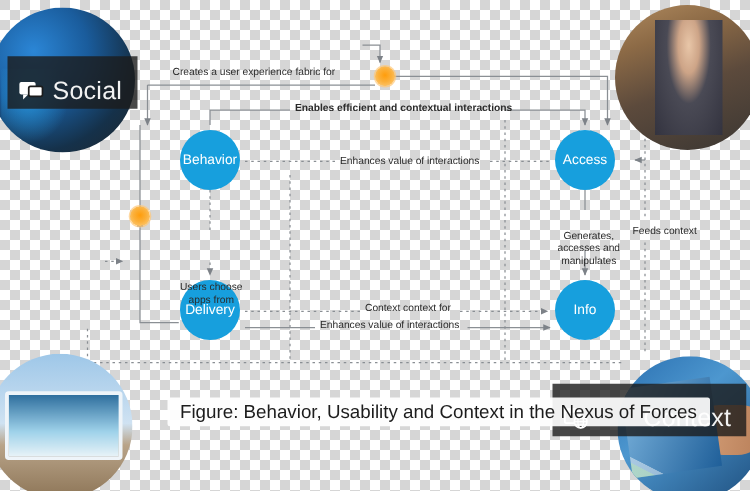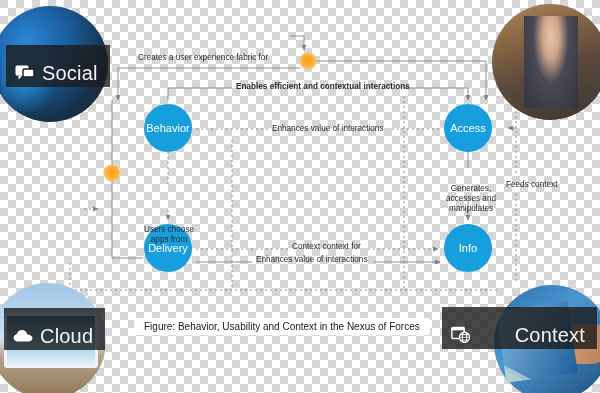--- a/index.html
+++ b/index.html
@@ -96,21 +96,21 @@
   .c-provides{left:292px;top:242px;}
   .c-enhances2{left:256px;top:255px;}
   .c-generates{left:442px;top:170px;}
   .c-feeds{left:506px;top:180px;}
 
   
   .figure-caption{
     position:absolute;left:134px;top:318px;
     background:rgba(255,255,255,.92);
     padding:3px 10px;border-radius:2px;
-    font-size:10px;color:#1c1c1c;white-space:nowrap;
+    font-size:15px;color:#1c1c1c;white-space:nowrap;
   }
 </style>
 </head>
 <body>
 
 <div class="canvas">
 
   <svg class="wires" viewBox="0 0 600 393">
     <defs>
       <marker id="ah" markerWidth="7" markerHeight="7" refX="5.4" refY="3" orient="auto">
@@ -185,30 +185,20 @@
       <svg width="20" height="16" viewBox="0 0 20 16">
         <rect x="0.5" y="0.5" width="13" height="10" rx="1.6" fill="#fff"></rect>
         <path d="M3.5,10.5 L3.5,14.5 L7.5,10.5 z" fill="#fff"></path>
         <rect x="8" y="4" width="11" height="8" rx="1.4" fill="#fff" stroke="#1c1c1c" stroke-width="1.4"></rect>
       </svg>
     </span>
     <span>Social</span>
   </div>
 
 
-  <div class="plate plate-cloud">
-    <span class="gl">
-      <svg width="21" height="14" viewBox="0 0 21 14">
-        <path d="M5,12.8 C2.3,12.8 0.6,11 0.6,8.9 C0.6,7 2,5.4 3.9,5.2
-                 C4.4,2.6 6.7,0.8 9.4,0.8 C12.2,0.8 14.6,2.8 15,5.5
-                 C18,5.6 20.4,7.4 20.4,9.4 C20.4,11.4 18.6,12.8 16.2,12.8 z" fill="#fff"></path>
-      </svg>
-    </span>
-    <span>Cloud</span>
-  </div>
 
   <div class="plate plate-context">
     <span class="gl">
       <svg width="21" height="18" viewBox="0 0 21 18">
         <rect x="0.9" y="1" width="13" height="11.6" rx="1" fill="none" stroke="#fff" stroke-width="1.5"></rect>
         <rect x="0.9" y="1" width="13" height="3.1" fill="#fff"></rect>
         <circle cx="14.2" cy="11.4" r="5.3" fill="#1c1c1c" stroke="#fff" stroke-width="1.4"></circle>
         <ellipse cx="14.2" cy="11.4" rx="2.3" ry="5.3" fill="none" stroke="#fff" stroke-width="1.1"></ellipse>
         <path d="M9,11.4 H19.4 M9.7,8.6 H18.7 M9.7,14.2 H18.7" stroke="#fff" stroke-width="1.1"></path>
       </svg>

